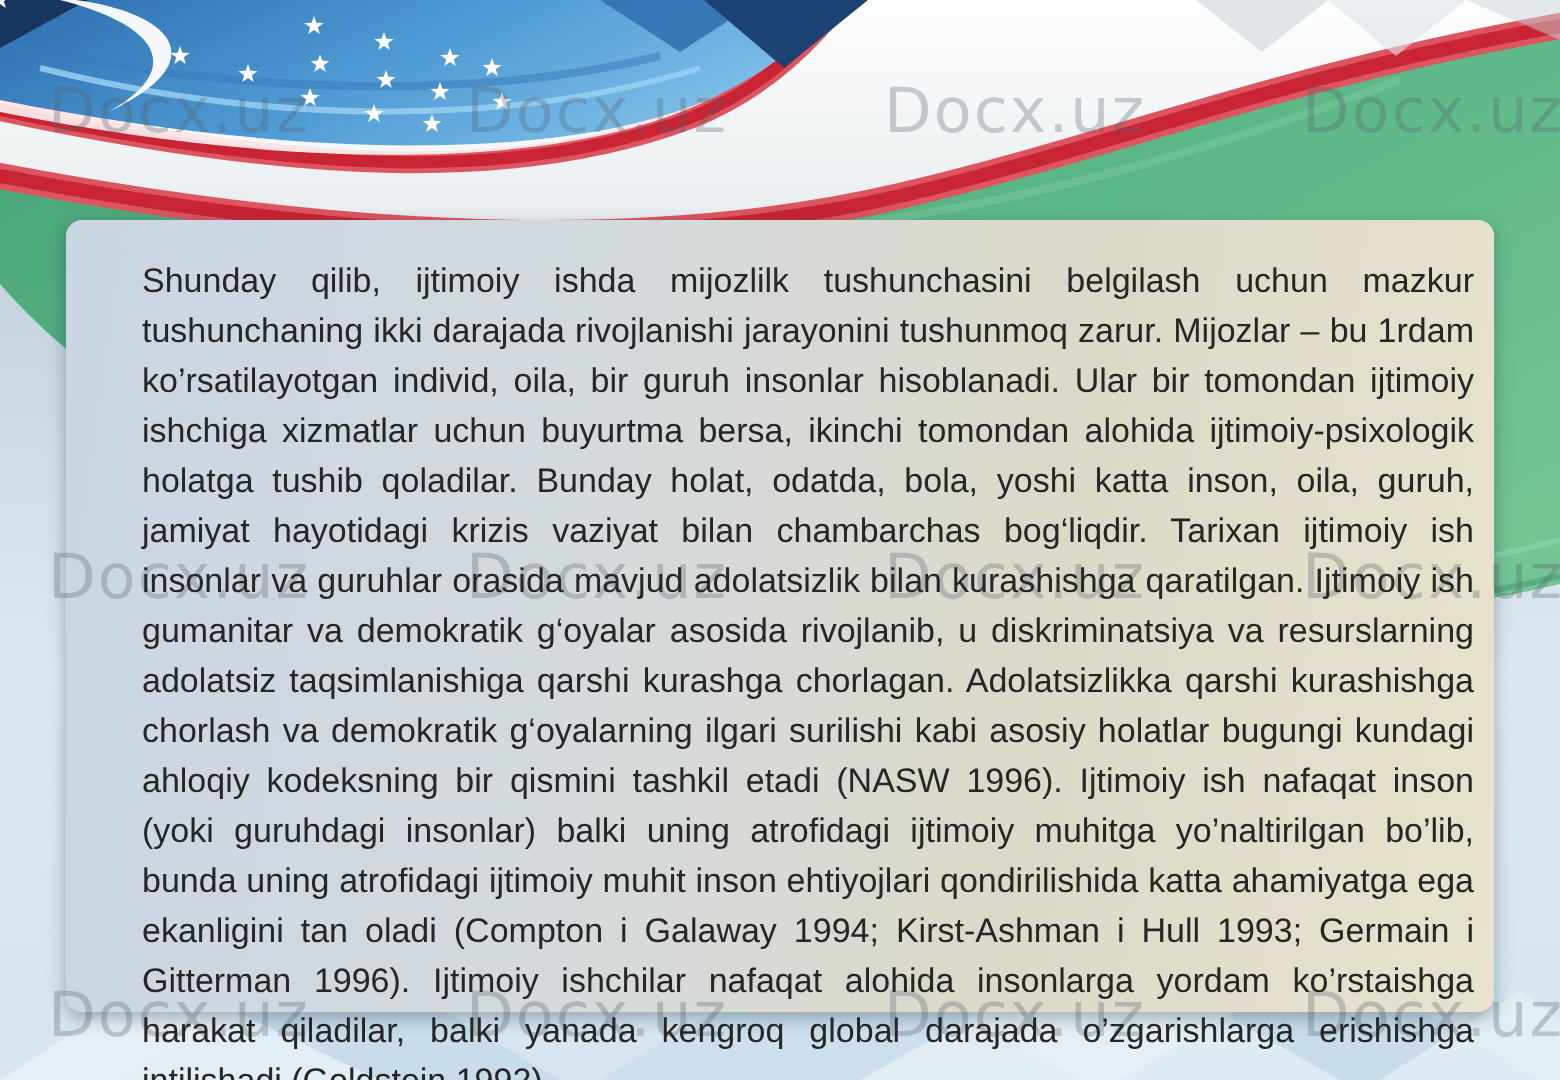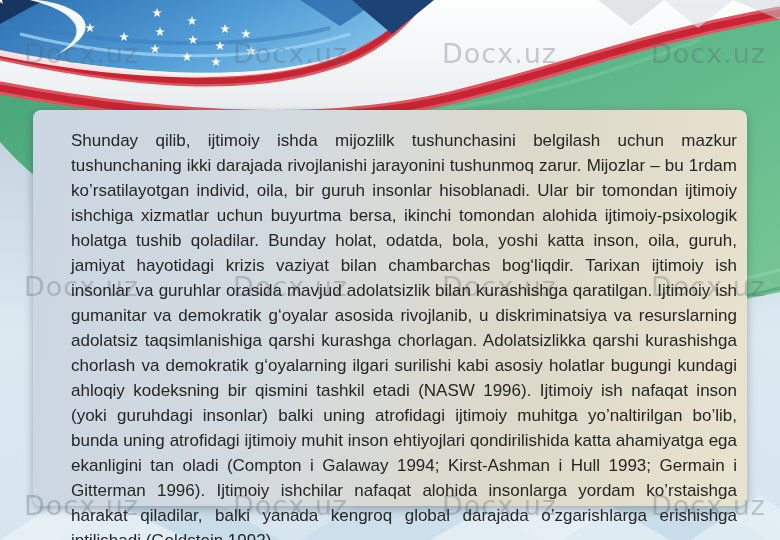--- a/index.html
+++ b/index.html
@@ -9,21 +9,21 @@
   }
   .bg-svg{position:absolute;left:0;top:0;width:780px;height:540px;z-index:0;display:block;}
   .panel{
     position:absolute;left:33px;top:110px;width:714px;height:396px;z-index:1;
     border-radius:8px;
     background:linear-gradient(98deg,#cbd6e3 0%,#d3dade 35%,#ddd9c9 68%,#e8e3ce 100%);
     box-shadow:0 3px 9px rgba(25,45,65,.35);
   }
   .watermark-layer{position:absolute;left:0;top:0;width:780px;height:540px;z-index:2;pointer-events:none;}
   .watermark{
-    position:absolute;font-family:"DejaVu Sans",sans-serif;font-size:27px;font-weight:400;
+    position:absolute;font-family:"DejaVu Sans",sans-serif;font-size:31px;font-weight:400;
     color:#55616b;opacity:.30;letter-spacing:1px;white-space:nowrap;
   }
   .panel-text{
     position:absolute;left:47px;top:110px;width:714px;height:288px;z-index:3;
     box-sizing:border-box;padding:19px 24px 18px 24px;
     font-size:17px;line-height:1.47;text-align:justify;color:#262626;
   }
 </style>
 </head>
 <body>

